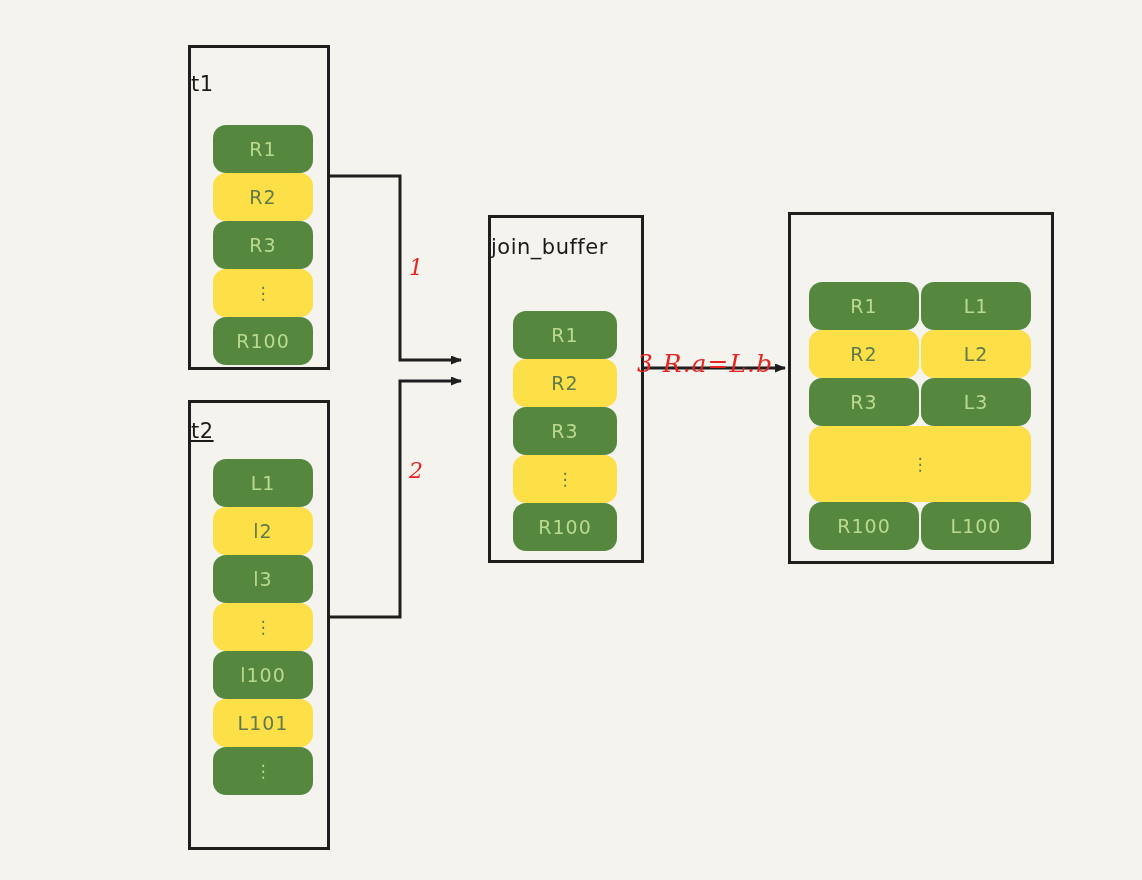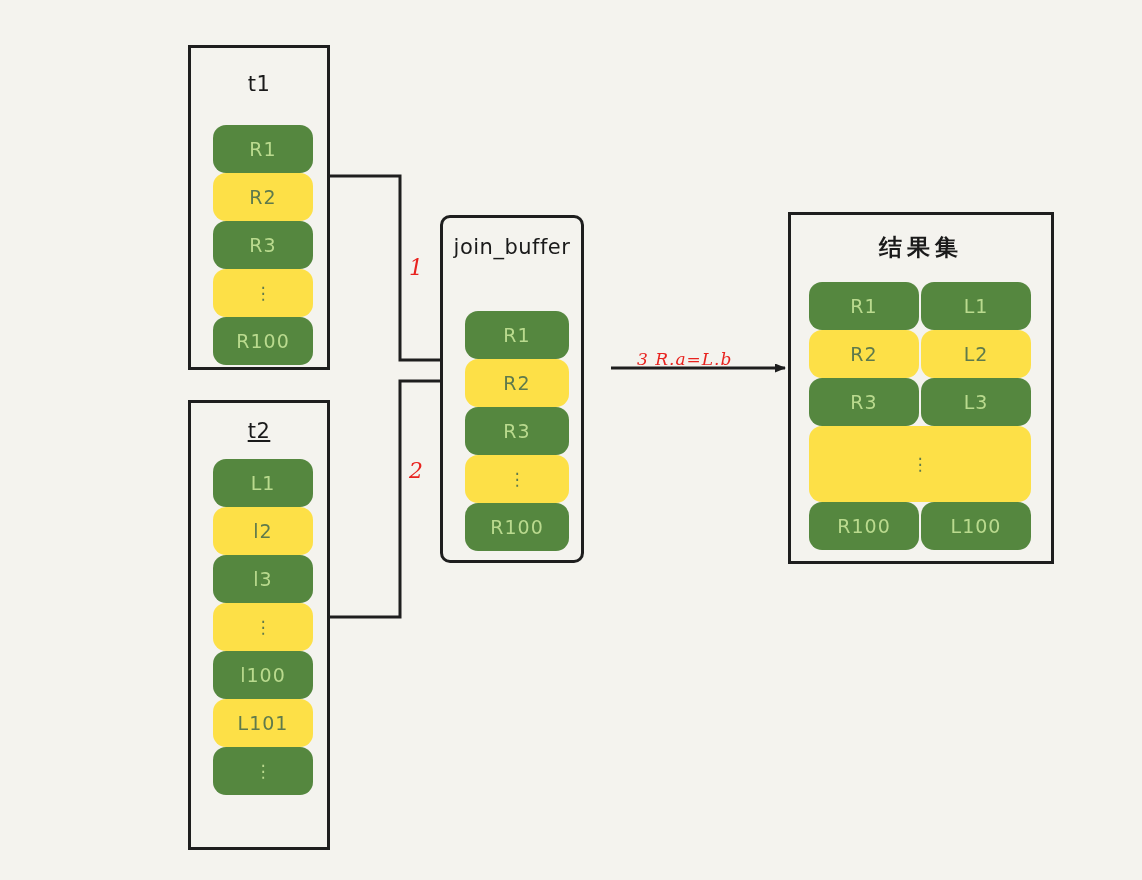--- a/index.html
+++ b/index.html
@@ -27,21 +27,21 @@
     position: absolute;
     background: #f4f3ee;
     border: 3px solid #1e1e1e;
     box-sizing: border-box;
     z-index: 3;
   }
   .tbox-title {
     position: absolute;
     left: 0;
     width: 100%;
-    text-align: center;
+    text-align: left;
     font-family: "DejaVu Sans", sans-serif;
     font-size: 21px;
     color: #1a1a1a;
     letter-spacing: 0.5px;
   }
   .tbox-title.cjk {
     font-weight: bold;
     font-size: 23px;
     letter-spacing: 5px;
   }
@@ -90,21 +90,21 @@
     position: absolute;
     color: #e8231f;
     font-family: "DejaVu Serif", serif;
     font-style: italic;
     font-size: 22px;
     z-index: 4;
     white-space: nowrap;
     user-select: none;
   }
   .annot.expr {
-    font-size: 17px;
+    font-size: 25px;
     letter-spacing: 1px;
   }
 </style>
 </head>
 <body>
 
 <div id="canvas">
 
   <svg id="wires" viewBox="0 0 1142 880" xmlns="http://www.w3.org/2000/svg">
     <defs>
@@ -159,42 +159,41 @@
       <span>l100</span>
     </div>
     <div class="cell light" style="left:22px; top:296px; width:100px; height:48px;">
       <span>L101</span>
     </div>
     <div class="cell dark" style="left:22px; top:344px; width:100px; height:48px;">
       <span class="dots">⋮</span>
     </div>
   </div>
 
-  <div class="tbox" style="left:440px; top:215px; width:144px; height:348px;border-radius:10px;">
+  <div class="tbox" style="left:488px; top:215px; width:156px; height:348px;">
     <div class="tbox-title" style="top:17px;">join_buffer</div>
 
     <div class="cell dark" style="left:22px; top:93px; width:104px; height:48px;">
       <span>R1</span>
     </div>
     <div class="cell light" style="left:22px; top:141px; width:104px; height:48px;">
       <span>R2</span>
     </div>
     <div class="cell dark" style="left:22px; top:189px; width:104px; height:48px;">
       <span>R3</span>
     </div>
     <div class="cell light" style="left:22px; top:237px; width:104px; height:48px;">
       <span class="dots">⋮</span>
     </div>
     <div class="cell dark" style="left:22px; top:285px; width:104px; height:48px;">
       <span>R100</span>
     </div>
   </div>
 
   <div class="tbox" style="left:788px; top:212px; width:266px; height:352px;">
-    <div class="tbox-title cjk" style="top:17px;">结果集</div>
 
     <div class="cell dark" style="left:18px; top:67px; width:110px; height:48px;">
       <span>R1</span>
     </div>
     <div class="cell dark" style="left:130px; top:67px; width:110px; height:48px;">
       <span>L1</span>
     </div>
 
     <div class="cell light" style="left:18px; top:115px; width:110px; height:48px;">
       <span>R2</span>

